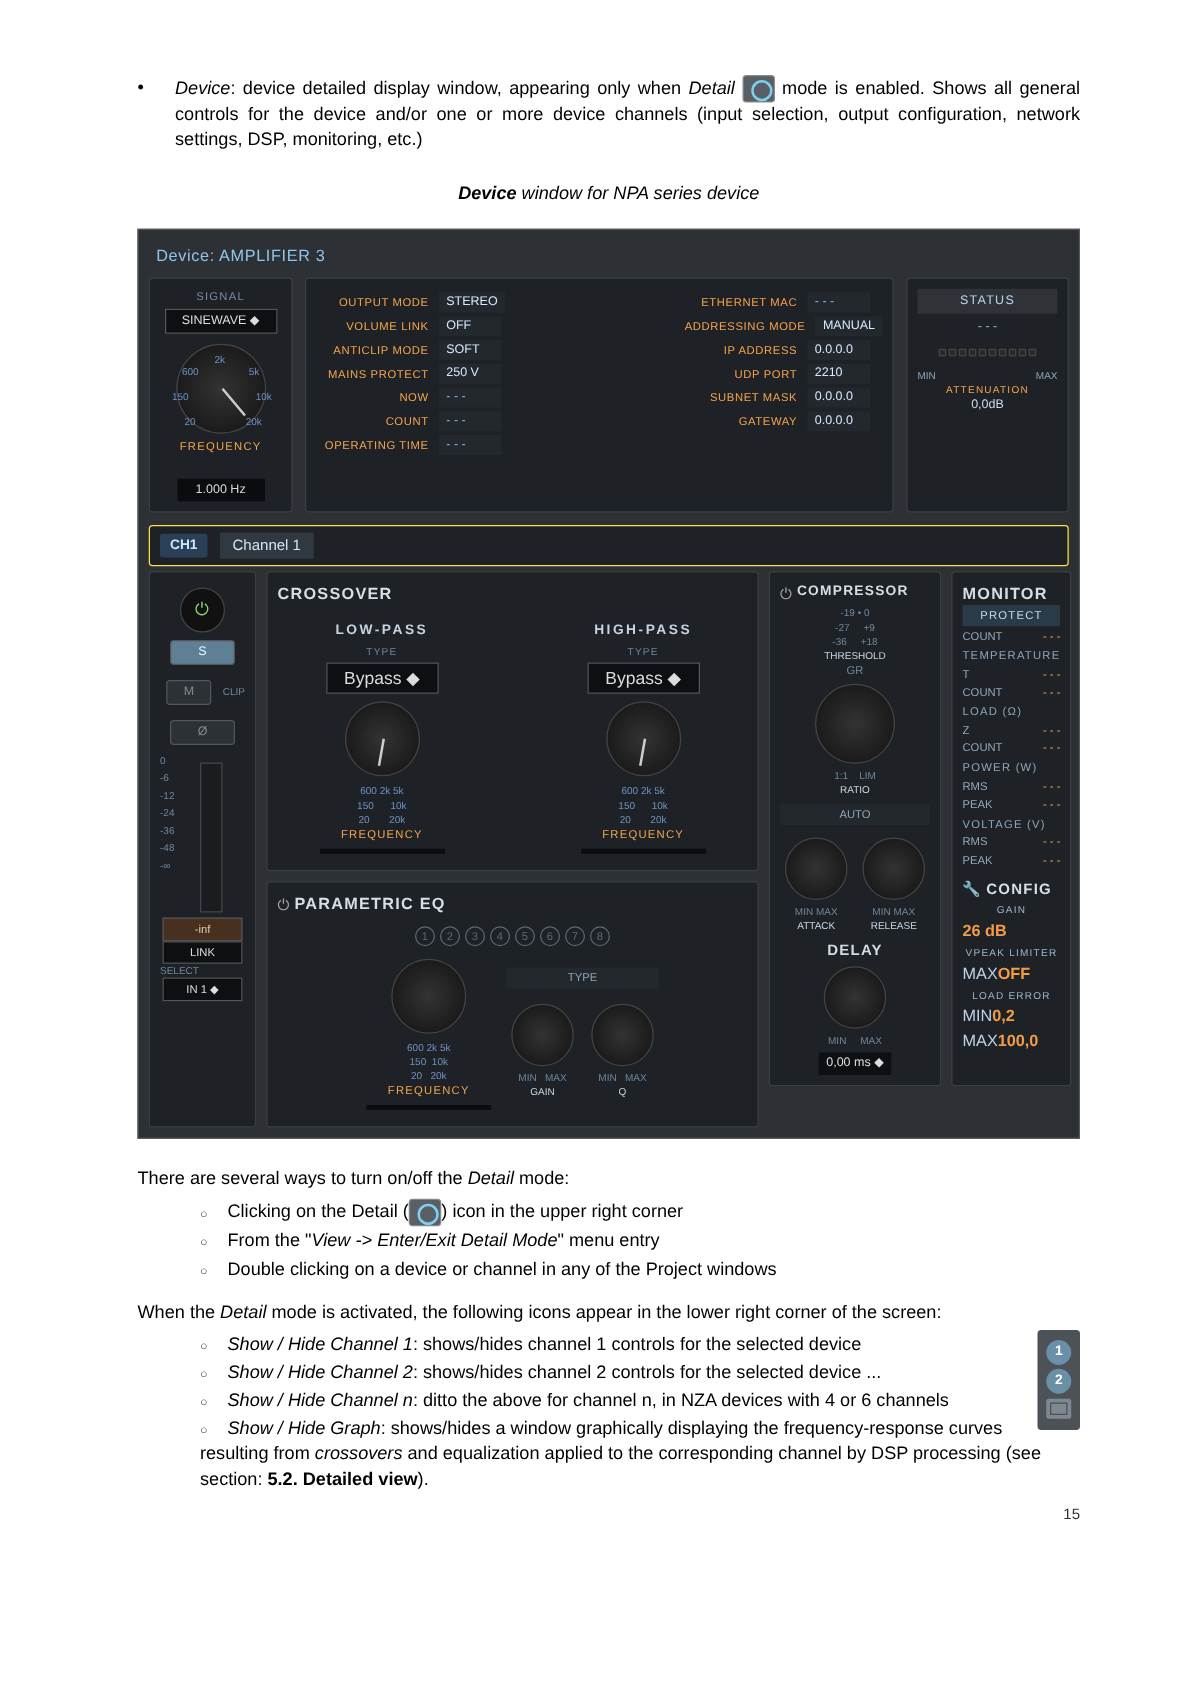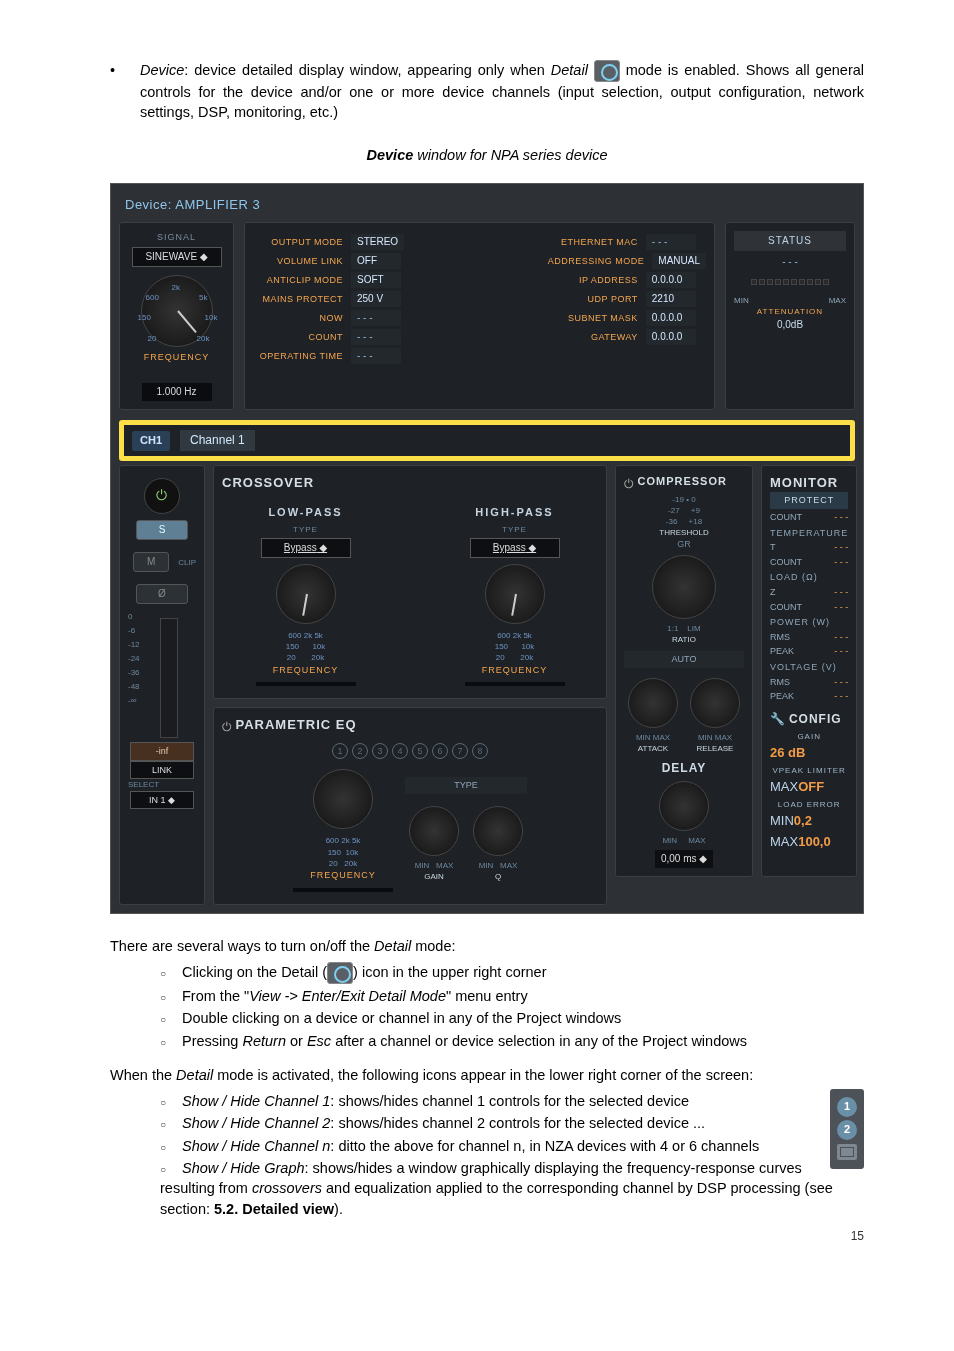--- a/index.html
+++ b/index.html
@@ -88,21 +88,21 @@
   .kv .vdash { color:#8fb7de; }
 
   .status-panel { width:130px; text-align:center; }
   .status-title { background:#2f3338; color:#bcd3ea; padding:3px; font-size:10px; letter-spacing:1px; }
   .led-grid { display:flex; justify-content:center; gap:2px; margin:10px 0; flex-wrap:wrap; }
   .led { width:6px; height:6px; background:#2a2a2a; border:1px solid #444; }
   .att { color:#f5a54e; font-size:8px; letter-spacing:1px; }
   .att-v { color:#cde; font-size:10px; }
 
   
-  .ch-bar { display:flex; align-items:center; gap:10px; margin:10px 0 4px; background:#1e2226; border:5px solid #fde047; border-radius:3px; padding:5px 8px;}
+  .ch-bar { display:flex; align-items:center; gap:10px; margin:10px 0 4px; background:#1e2226; border:1px solid #fde047; border-radius:3px; padding:5px 8px;}
   .ch-tag { background:#2a4057; color:#cde4ff; padding:2px 8px; font-size:11px; font-weight:bold; border-radius:2px;}
   .ch-name { background:#303940; color:#cfe6fb; padding:2px 10px; font-size:12px; }
 
   .ch-body { display:flex; gap:8px; }
   .left-col { width:86px; }
   .icon-btn {
     width:52px; height:20px; margin:6px auto; border-radius:3px;
     background:#2c3136; border:1px solid #555; display:flex;
     align-items:center; justify-content:center; color:#888; font-size:10px;
   }
@@ -111,21 +111,21 @@
   .vu { width:18px; height:120px; background:linear-gradient(#1a1c1f,#1a1c1f); border:1px solid #444; margin:8px auto 4px; position:relative; }
   .scale { color:#6f879f; font-size:8px; text-align:left; line-height:14px;}
   .sel-bot { background:#0d0f12;color:#ddd;border:1px solid #555;padding:2px 4px;font-size:9px;width:64px;margin:0 auto;display:block;text-align:center;}
 
   .mid-col { flex:1; display:flex; flex-direction:column; gap:8px;}
   .sec-title { color:#d6dee6; font-size:13px; font-weight:bold; letter-spacing:1px; margin-bottom:4px;}
   .cross { display:flex; gap:42px;margin-top:13px;}
   .filter-block { flex:1; text-align:center;}
   .fb-title { color:#c6d3e0; font-size:11px; letter-spacing:2px; font-weight:bold;}
   .fb-type { color:#6e889f; font-size:8px; letter-spacing:1px; margin:3px 0;}
-  .fb-sel { background:#0d0f12;color:#ddd;border:1px solid #555;padding:2px 10px;font-size:10px;display:inline-block;min-width:90px;text-decoration:underline;}
+  .fb-sel { background:#0d0f12;color:#ddd;border:1px solid #555;padding:2px 10px;font-size:14px;display:inline-block;min-width:90px;}
   .small-dial { width:60px;height:60px;border-radius:50%;background:radial-gradient(circle,#333,#111);border:1px solid #444;margin:6px auto;position:relative;}
   .small-dial .needle {position:absolute;left:50%;top:50%;width:2px;height:22px;background:#ccc;transform-origin:top center;transform:rotate(10deg);}
   .dial-ticks { position:relative; color:#6d93c4; font-size:8px;}
   .freq-txt { color:#f5a54e; font-size:9px; letter-spacing:1px;}
   .freq-box { background:#0a0c0f;color:#d0d0d0;padding:2px 18px;display:inline-block;margin-top:2px;min-width:100px;}
 
   .peq { }
   .peq-nums { text-align:center; margin:4px 0; color:#596978; font-size:12px; letter-spacing:6px;}
   .peq-nums span{display:inline-block;width:16px;height:16px;border:1px solid #596978;border-radius:50%;font-size:9px;line-height:15px;letter-spacing:0;margin:0 2px;}
   .peq-row { display:flex; gap:12px; align-items:center; justify-content:center;}
@@ -521,21 +521,20 @@
   </div>
 </div>
 
 <p class="txt-block">
   <span>There are several ways to turn on/off the </span><i>Detail</i><span> mode:</span>
 </p>
 <ul class="sub">
   <li><span>Clicking on the Detail (</span><span class="detail-icon"></span><span>) icon in the upper right corner</span></li>
   <li><span>From the "</span><i>View -&gt; Enter/Exit Detail Mode</i><span>" menu entry</span></li>
   <li>Double clicking on a device or channel in any of the Project windows</li>
-  <li><span>Pressing </span><i>Return</i><span> or </span><i>Esc</i><span> after a channel or device selection in any of the Project windows</span></li>
 </ul>
 
 <p class="txt-block">
   <span>When the </span><i>Detail</i><span> mode is activated, the following icons appear in the lower right corner of the screen:</span>
 </p>
 
 <div class="side-icons">
   <div class="c">1</div>
   <div class="c">2</div>
   <div class="sq"></div>

